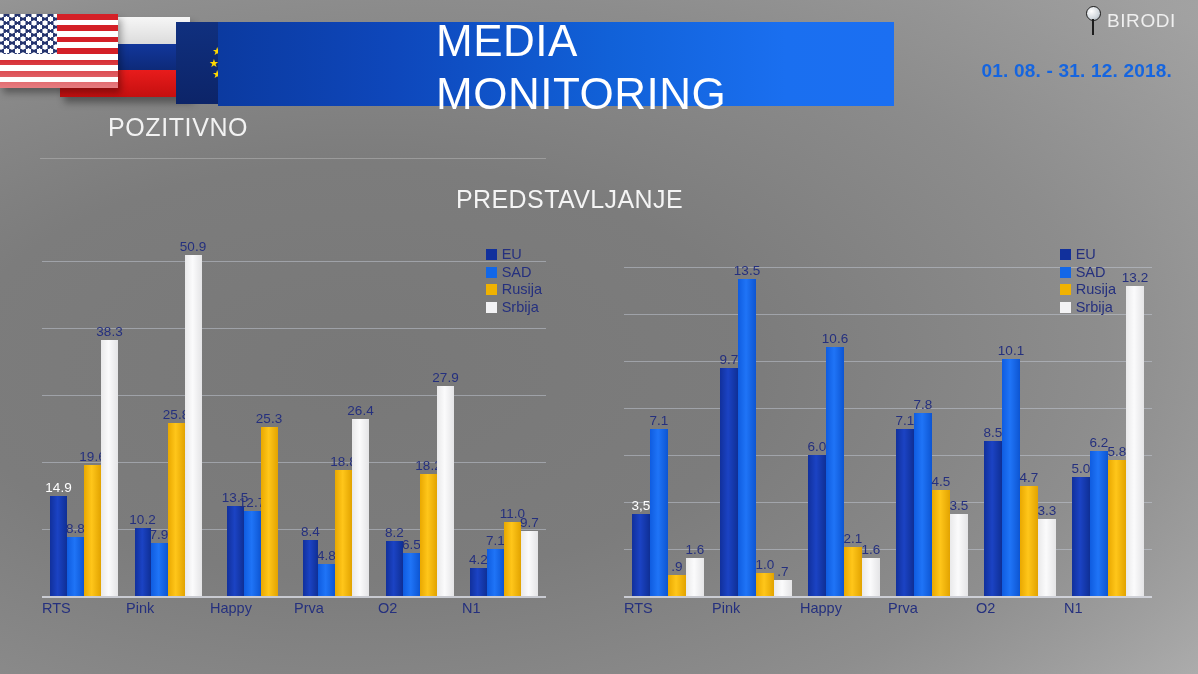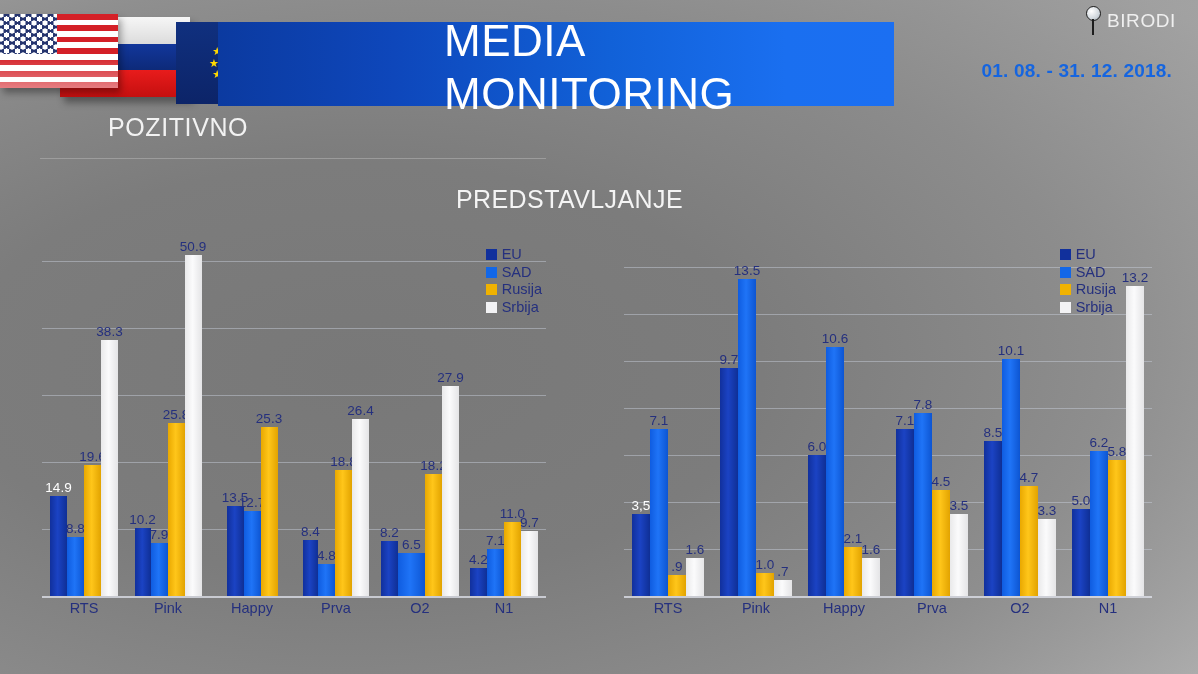--- a/index.html
+++ b/index.html
@@ -35,21 +35,21 @@
      background-position:1px 1px, 6.5px 5px;}
   .flag-us .fade{position:absolute;inset:0;background:linear-gradient(180deg,rgba(255,255,255,0) 55%,rgba(255,255,255,.42) 100%);}
   .flag-eu{position:absolute;left:176px;top:22px;width:122px;height:82px;
      background:linear-gradient(180deg,#10307f,#0c2468);}
   .flag-eu .stars{position:absolute;left:50%;top:50%;width:58px;height:58px;margin:-29px 0 0 -29px;}
   .flag-eu .st{position:absolute;color:#ffd800;font-size:11px;line-height:11px;width:11px;height:11px;text-align:center;}
 
   .banner{position:absolute;left:218px;top:22px;width:676px;height:84px;
      background:linear-gradient(90deg,#0b3aa0 0%,#0e47bb 26%,#1161d8 58%,#1a6ff0 84%,#1b6ff2 100%);}
   .mmtitle{position:absolute;left:436px;top:14px;width:560px;
-     color:#ffffff;font-size:44px;line-height:53px;letter-spacing:.5px;font-weight:400;margin-left:8px;}
+     color:#ffffff;font-size:44px;line-height:53px;letter-spacing:.5px;font-weight:400;}
   .mmtitle .l2{display:block;}
 
   .pozitivno{position:absolute;left:108px;top:113px;color:#f2f2f2;font-size:25px;letter-spacing:.6px;}
   .negativno{position:absolute;left:720px;top:113px;color:#f2f2f2;font-size:25px;letter-spacing:.6px;}
 
   .daterange{position:absolute;right:26px;top:60px;color:#1565e0;font-size:19px;font-weight:bold;letter-spacing:.2px;}
   .birodi{position:absolute;right:22px;top:6px;display:flex;align-items:center;gap:4px;}
   .birodi .lbl{color:#efefef;font-size:19px;letter-spacing:.6px;}
   .pin{width:18px;height:30px;position:relative;display:block;}
   .pin .head{position:absolute;left:1px;top:0;width:15px;height:15px;border-radius:50%;
@@ -71,21 +71,21 @@
   .bar{position:relative;width:17px;}
   .bar i{position:absolute;left:0;right:0;bottom:0;top:0;display:block;}
   .bar .vlab{position:absolute;bottom:100%;left:50%;transform:translateX(-50%);
      margin-bottom:1px;font-size:13.5px;color:#25307e;white-space:nowrap;}
   .bar .vlab.white{color:#ffffff;}
   .c-eu  i{background:linear-gradient(90deg,#11309c 0%,#1b43c4 45%,#0f2f95 100%);}
   .c-sad i{background:linear-gradient(90deg,#0f5ce0 0%,#1f74f7 45%,#0d55d2 100%);}
   .c-rus i{background:linear-gradient(90deg,#e9a800 0%,#ffc61a 45%,#e2a300 100%);}
   .c-srb i{background:linear-gradient(90deg,#e9e9ea 0%,#fbfbfc 45%,#e4e4e6 100%);}
   .catlabels{position:absolute;left:0;right:0;display:flex;}
-  .catlabels span{flex:1;text-align:center;color:#25307e;font-size:14.5px;}
+  .catlabels span{flex:1;text-align:left;color:#25307e;font-size:14.5px;}
 
   .legend{position:absolute;font-size:14.5px;color:#25307e;line-height:17.5px;text-align:center;}
   .legend div{display:flex;align-items:center;gap:5px;white-space:nowrap;}
   .legend .sw{width:11px;height:11px;display:inline-block;flex:none;}
   .sw.c-eu{background:#11309c;}
   .sw.c-sad{background:#1267e8;}
   .sw.c-rus{background:#f0b200;}
   .sw.c-srb{background:#f2f2f4;}
 </style>
 </head>
@@ -227,21 +227,21 @@
                 <span class="vlab">26.4</span>
               </div>
             </div>
           </div>
           <div class="grp">
             <div class="bars" style="gap: 0px;">
               <div class="bar c-eu" style="width: 17px; height: 54.8655px;">
                 <i></i>
                 <span class="vlab">8.2</span>
               </div>
-              <div class="bar c-sad" style="width: 27px; height: 43.4909px;">
+              <div class="bar c-sad" style="width: 17px; height: 43.4909px;">
                 <i></i>
                 <span class="vlab">6.5</span>
               </div>
               <div class="bar c-rus" style="width: 17px; height: 121.775px;">
                 <i></i>
                 <span class="vlab">18.2</span>
               </div>
               <div class="bar c-srb" style="width: 17px; height: 210px;">
                 <i></i>
                 <span class="vlab">27.9</span>
@@ -404,21 +404,21 @@
                 <span class="vlab">4.7</span>
               </div>
               <div class="bar c-srb" style="width: 18px; height: 77.44px;">
                 <i></i>
                 <span class="vlab">3.3</span>
               </div>
             </div>
           </div>
           <div class="grp">
             <div class="bars" style="gap: 0px;">
-              <div class="bar c-eu" style="width: 18px; height: 87px; border-radius: 6px;">
+              <div class="bar c-eu" style="width: 18px; height: 119px; border-radius: 6px;">
                 <i></i>
                 <span class="vlab">5.0</span>
               </div>
               <div class="bar c-sad" style="width: 18px; height: 145.493px;">
                 <i></i>
                 <span class="vlab">6.2</span>
               </div>
               <div class="bar c-rus" style="width: 18px; height: 136.107px;">
                 <i></i>
                 <span class="vlab">5.8</span>

